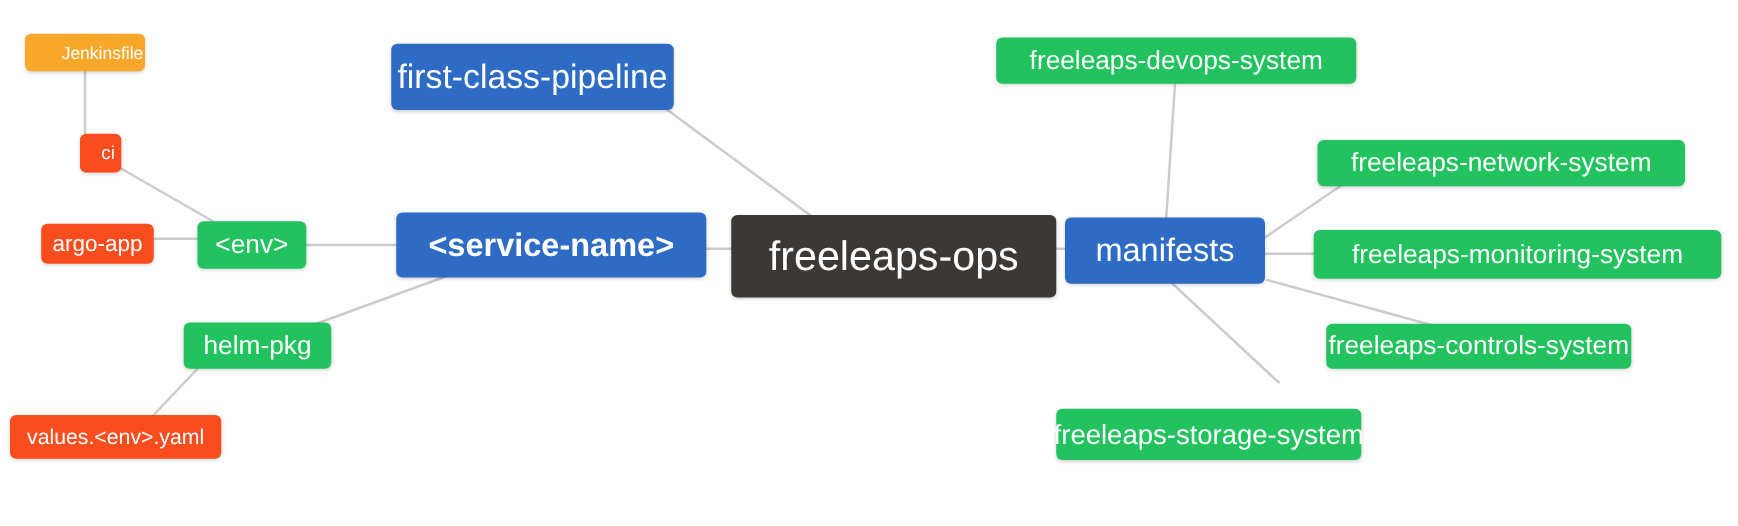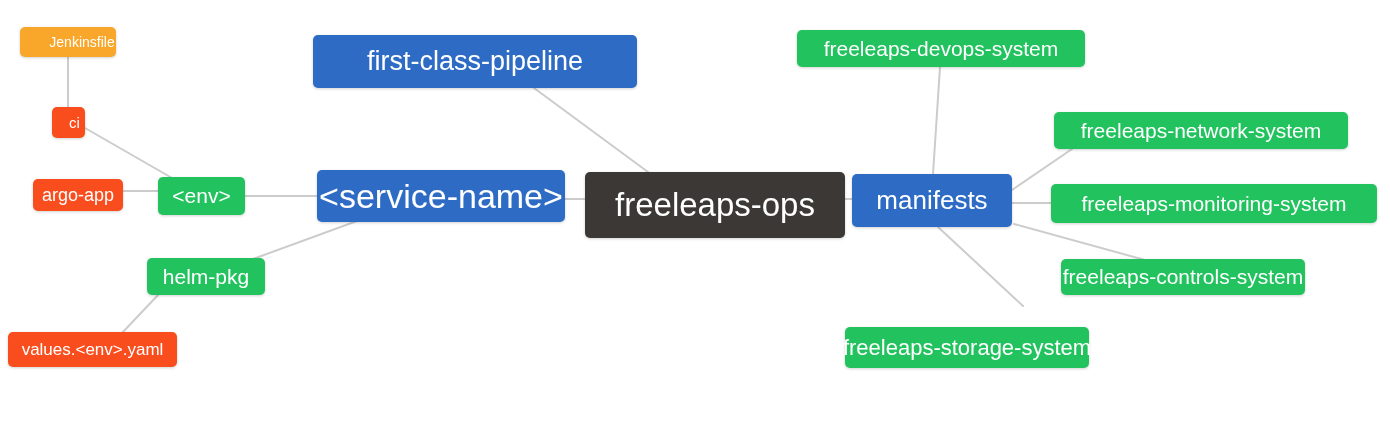--- a/index.html
+++ b/index.html
@@ -34,25 +34,25 @@
     cursor: default;
   }
   .dark  { background: #3b3836; }
   .blue  { background: #2d6bc4; }
   .green { background: #22c35e; }
   .amber { background: #f8a72a; }
   .red   { background: #f94d1d; }
 
   
   .n-jenkinsfile { left: 20px;  top: 27px;  width: 96px;  height: 30px; font-size: 14px; padding-left: 28px; }
-  .n-ci          { left: 52px;  top: 107px; width: 33px;  height: 31px; font-size: 15px; padding-left: 12px; }
+  .n-ci          { left: 64px;  top: 107px; width: 33px;  height: 31px; font-size: 15px; padding-left: 12px; }
   .n-argo-app    { left: 33px;  top: 179px; width: 90px;  height: 32px; font-size: 18px; }
   .n-env         { left: 158px; top: 177px; width: 87px;  height: 38px; font-size: 21px; }
-  .n-service     { left: 317px; top: 170px; width: 248px; height: 52px; font-size: 34px; }
-  .n-pipeline    { left: 313px; top: 35px;  width: 324px; height: 53px; font-size: 27px; }
+  .n-service     { left: 317px; top: 170px; width: 248px; height: 52px; font-size: 26px; font-weight: bold; }
+  .n-pipeline    { left: 313px; top: 35px;  width: 226px; height: 53px; font-size: 27px; }
   .n-ops         { left: 585px; top: 172px; width: 260px; height: 66px; font-size: 33px; }
   .n-manifests   { left: 852px; top: 174px; width: 160px; height: 53px; font-size: 26px; }
   .n-devops      { left: 797px; top: 30px;  width: 288px; height: 37px; font-size: 21px; }
   .n-network     { left: 1054px; top: 112px; width: 294px; height: 37px; font-size: 21px; }
   .n-monitoring  { left: 1051px; top: 184px; width: 326px; height: 39px; font-size: 21px; }
   .n-controls    { left: 1061px; top: 259px; width: 244px; height: 36px; font-size: 21px; }
   .n-storage     { left: 845px; top: 307px; width: 244px; height: 41px; font-size: 22px; margin-top: 20px; }
   .n-helm        { left: 147px; top: 258px; width: 118px; height: 37px; font-size: 21px; }
   .n-values      { left: 8px;   top: 332px; width: 169px; height: 35px; font-size: 17px; }
 </style>

